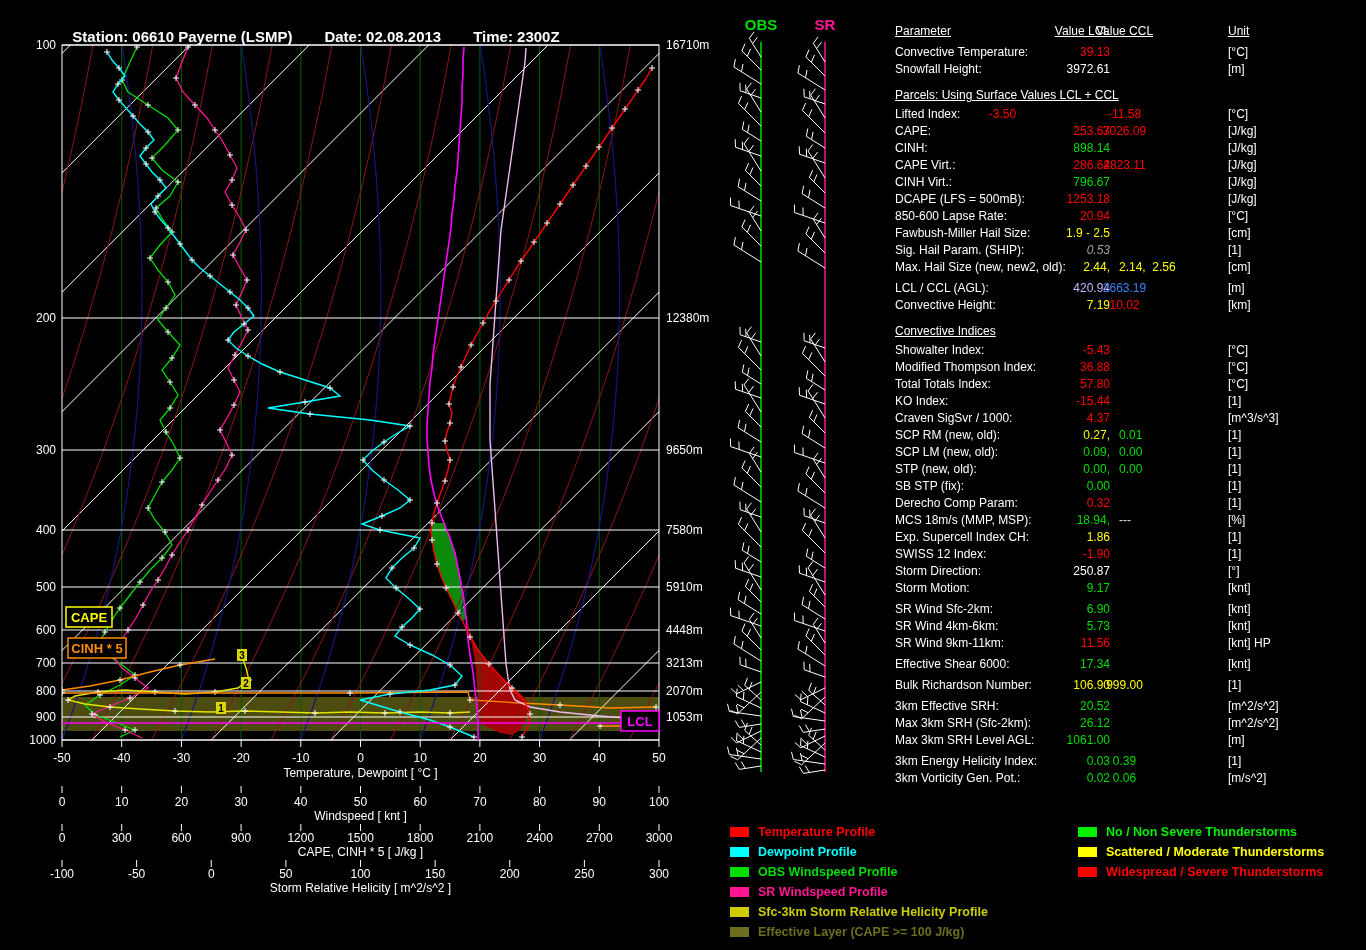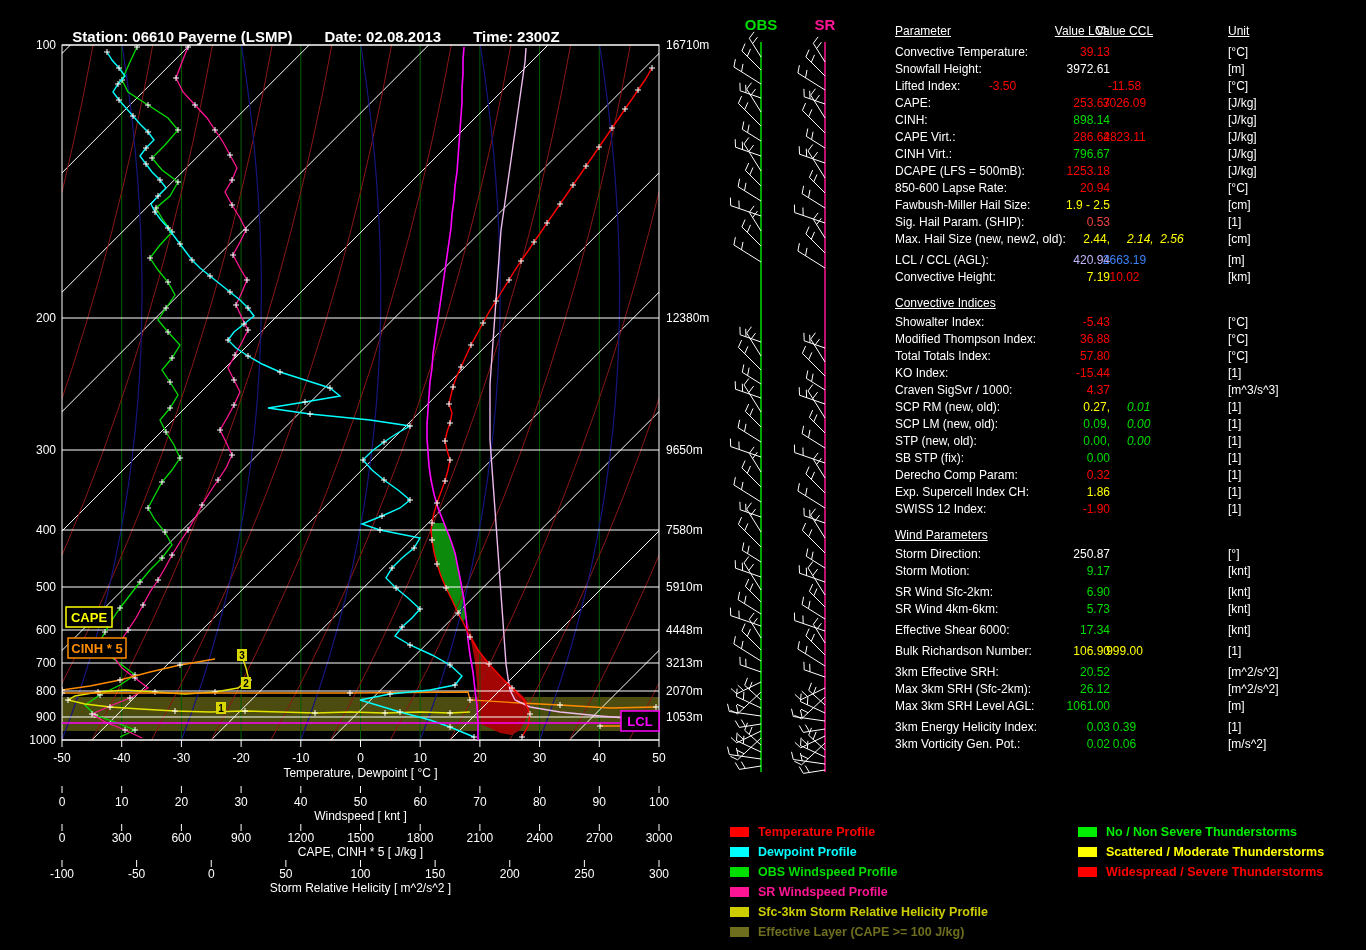--- a/index.html
+++ b/index.html
@@ -12,21 +12,21 @@
   
   #ptable{position:absolute;left:895px;top:24px;width:471px;font-size:12px;
           color:#fff;z-index:5;}
   #ptable .hdrrow{position:relative;height:21px;}
   .u{text-decoration:underline;}
   .sec{text-decoration:underline;margin:9px 0 4px 0;height:15px;white-space:pre;}
   .row{position:relative;height:17px;}
   .row.gap{margin-top:4px;}
   .lbl{position:absolute;left:0;white-space:pre;}
   .v1{position:absolute;left:0;width:215px;text-align:right;white-space:pre;}
-  .v2{position:absolute;left:232px;white-space:pre;font-style:italic;}
+  .v2{position:absolute;left:224px;white-space:pre;}
   .vc{position:absolute;left:122px;width:215px;text-align:center;white-space:pre;}
   .un{position:absolute;left:333px;color:#fff;white-space:pre;}
   
   .legend{position:absolute;z-index:5;font-size:12.5px;font-weight:bold;}
   #legend-left{left:730px;top:822px;}
   #legend-right{left:1078px;top:822px;}
   .li{height:20px;display:flex;align-items:center;white-space:pre;}
   .sw{width:19px;height:10px;margin-right:9px;flex:0 0 19px;}
 </style>
 </head>
@@ -286,20 +286,21 @@
     <div class="row">
       <span class="lbl" style="color: rgb(255, 255, 255);">Convective Temperature:</span>
       <span class="v1" style="color: rgb(255, 0, 0);">39.13</span>
       <span class="un" style="color: rgb(255, 255, 255);">[°C]</span>
     </div>
     <div class="row">
       <span class="lbl" style="color: rgb(255, 255, 255);">Snowfall Height:</span>
       <span class="v1" style="color: rgb(255, 255, 255);">3972.61</span>
       <span class="un" style="color: rgb(255, 255, 255);">[m]</span>
     </div>
+    <div class="sec"><span style="color: rgb(255, 255, 255);">Parcels: Using Surface Values LCL + CCL</span></div>
     <div class="row">
       <span class="lbl" style="color: rgb(255, 255, 255);">Lifted Index:</span>
       <span class="v1" style="color: rgb(255, 0, 0); text-align: center;">-3.50</span>
       <span class="vc" style="color: rgb(255, 0, 0);">-11.58</span>
       <span class="un" style="color: rgb(255, 255, 255);">[°C]</span>
     </div>
     <div class="row">
       <span class="lbl" style="color: rgb(255, 255, 255);">CAPE:</span>
       <span class="v1" style="color: rgb(255, 0, 0);">253.67</span>
       <span class="vc" style="color: rgb(255, 0, 0);">3026.09</span>
@@ -331,21 +332,21 @@
       <span class="v1" style="color: rgb(255, 0, 0);">20.94</span>
       <span class="un" style="color: rgb(255, 255, 255);">[°C]</span>
     </div>
     <div class="row">
       <span class="lbl" style="color: rgb(255, 255, 255);">Fawbush-Miller Hail Size:</span>
       <span class="v1" style="color: rgb(255, 255, 0);">1.9 - 2.5</span>
       <span class="un" style="color: rgb(255, 255, 255);">[cm]</span>
     </div>
     <div class="row">
       <span class="lbl" style="color: rgb(255, 255, 255);">Sig. Hail Param. (SHIP):</span>
-      <span class="v1" style="color: #ef4444;">0.53</span>
+      <span class="v1" style="color: #a3a3a3; font-style: italic;">0.53</span>
       <span class="un" style="color: rgb(255, 255, 255);">[1]</span>
     </div>
     <div class="row">
       <span class="lbl" style="color: rgb(255, 255, 255);">Max. Hail Size (new, new2, old):</span>
       <span class="v1" style="color: rgb(255, 255, 0);">2.44,</span>
       <span class="v2" style="color: rgb(255, 255, 0);">2.14,  2.56</span>
       <span class="un" style="color: rgb(255, 255, 255);">[cm]</span>
     </div>
     <div class="row gap">
       <span class="lbl" style="color: rgb(255, 255, 255);">LCL / CCL (AGL):</span>
@@ -407,49 +408,59 @@
       <span class="lbl" style="color: rgb(255, 255, 255);">SB STP (fix):</span>
       <span class="v1" style="color: rgb(0, 221, 0);">0.00</span>
       <span class="un" style="color: rgb(255, 255, 255);">[1]</span>
     </div>
     <div class="row">
       <span class="lbl" style="color: rgb(255, 255, 255);">Derecho Comp Param:</span>
       <span class="v1" style="color: rgb(255, 0, 0);">0.32</span>
       <span class="un" style="color: rgb(255, 255, 255);">[1]</span>
     </div>
     <div class="row">
+      <span class="lbl" style="color: rgb(255, 255, 255);">MCS 18m/s (MMP, MSP):</span>
+      <span class="v1" style="color: rgb(0, 221, 0);">18.94,</span>
+      <span class="v2" style="color: rgb(224, 224, 224);">---</span>
+      <span class="un" style="color: rgb(255, 255, 255);">[%]</span>
+    </div>
+    <div class="row">
       <span class="lbl" style="color: rgb(255, 255, 255);">Exp. Supercell Index CH:</span>
       <span class="v1" style="color: rgb(255, 255, 0);">1.86</span>
       <span class="un" style="color: rgb(255, 255, 255);">[1]</span>
     </div>
     <div class="row">
       <span class="lbl" style="color: rgb(255, 255, 255);">SWISS 12 Index:</span>
       <span class="v1" style="color: rgb(255, 0, 0);">-1.90</span>
       <span class="un" style="color: rgb(255, 255, 255);">[1]</span>
     </div>
-    <div class="sec"><span style="color: rgb(255, 255, 255);">Wind Parameters</span></div>
     <div class="row">
       <span class="lbl" style="color: rgb(255, 255, 255); text-align: center;">Storm Direction:</span>
       <span class="v1" style="color: rgb(255, 255, 255);">250.87</span>
       <span class="un" style="color: rgb(255, 255, 255);">[°]</span>
     </div>
     <div class="row">
       <span class="lbl" style="color: rgb(255, 255, 255);">Storm Motion:</span>
       <span class="v1" style="color: rgb(0, 221, 0);">9.17</span>
       <span class="un" style="color: rgb(255, 255, 255);">[knt]</span>
     </div>
     <div class="row gap">
       <span class="lbl" style="color: rgb(255, 255, 255);">SR Wind Sfc-2km:</span>
       <span class="v1" style="color: rgb(0, 221, 0);">6.90</span>
       <span class="un" style="color: rgb(255, 255, 255);">[knt]</span>
     </div>
     <div class="row">
       <span class="lbl" style="color: rgb(255, 255, 255);">SR Wind 4km-6km:</span>
       <span class="v1" style="color: rgb(0, 221, 0);">5.73</span>
       <span class="un" style="color: rgb(255, 255, 255);">[knt]</span>
+    </div>
+    <div class="row">
+      <span class="lbl" style="color: rgb(255, 255, 255);">SR Wind 9km-11km:</span>
+      <span class="v1" style="color: rgb(255, 0, 0);">11.56</span>
+      <span class="un" style="color: rgb(255, 255, 255);">[knt] HP</span>
     </div>
     <div class="row gap">
       <span class="lbl" style="color: rgb(255, 255, 255);">Effective Shear 6000:</span>
       <span class="v1" style="color: rgb(0, 221, 0);">17.34</span>
       <span class="un" style="color: rgb(255, 255, 255);">[knt]</span>
     </div>
     <div class="row gap">
       <span class="lbl" style="color: rgb(255, 255, 255);">Bulk Richardson Number:</span>
       <span class="v1" style="color: rgb(255, 255, 0);">106.90</span>
       <span class="vc" style="color: rgb(255, 255, 0);">999.00</span>

